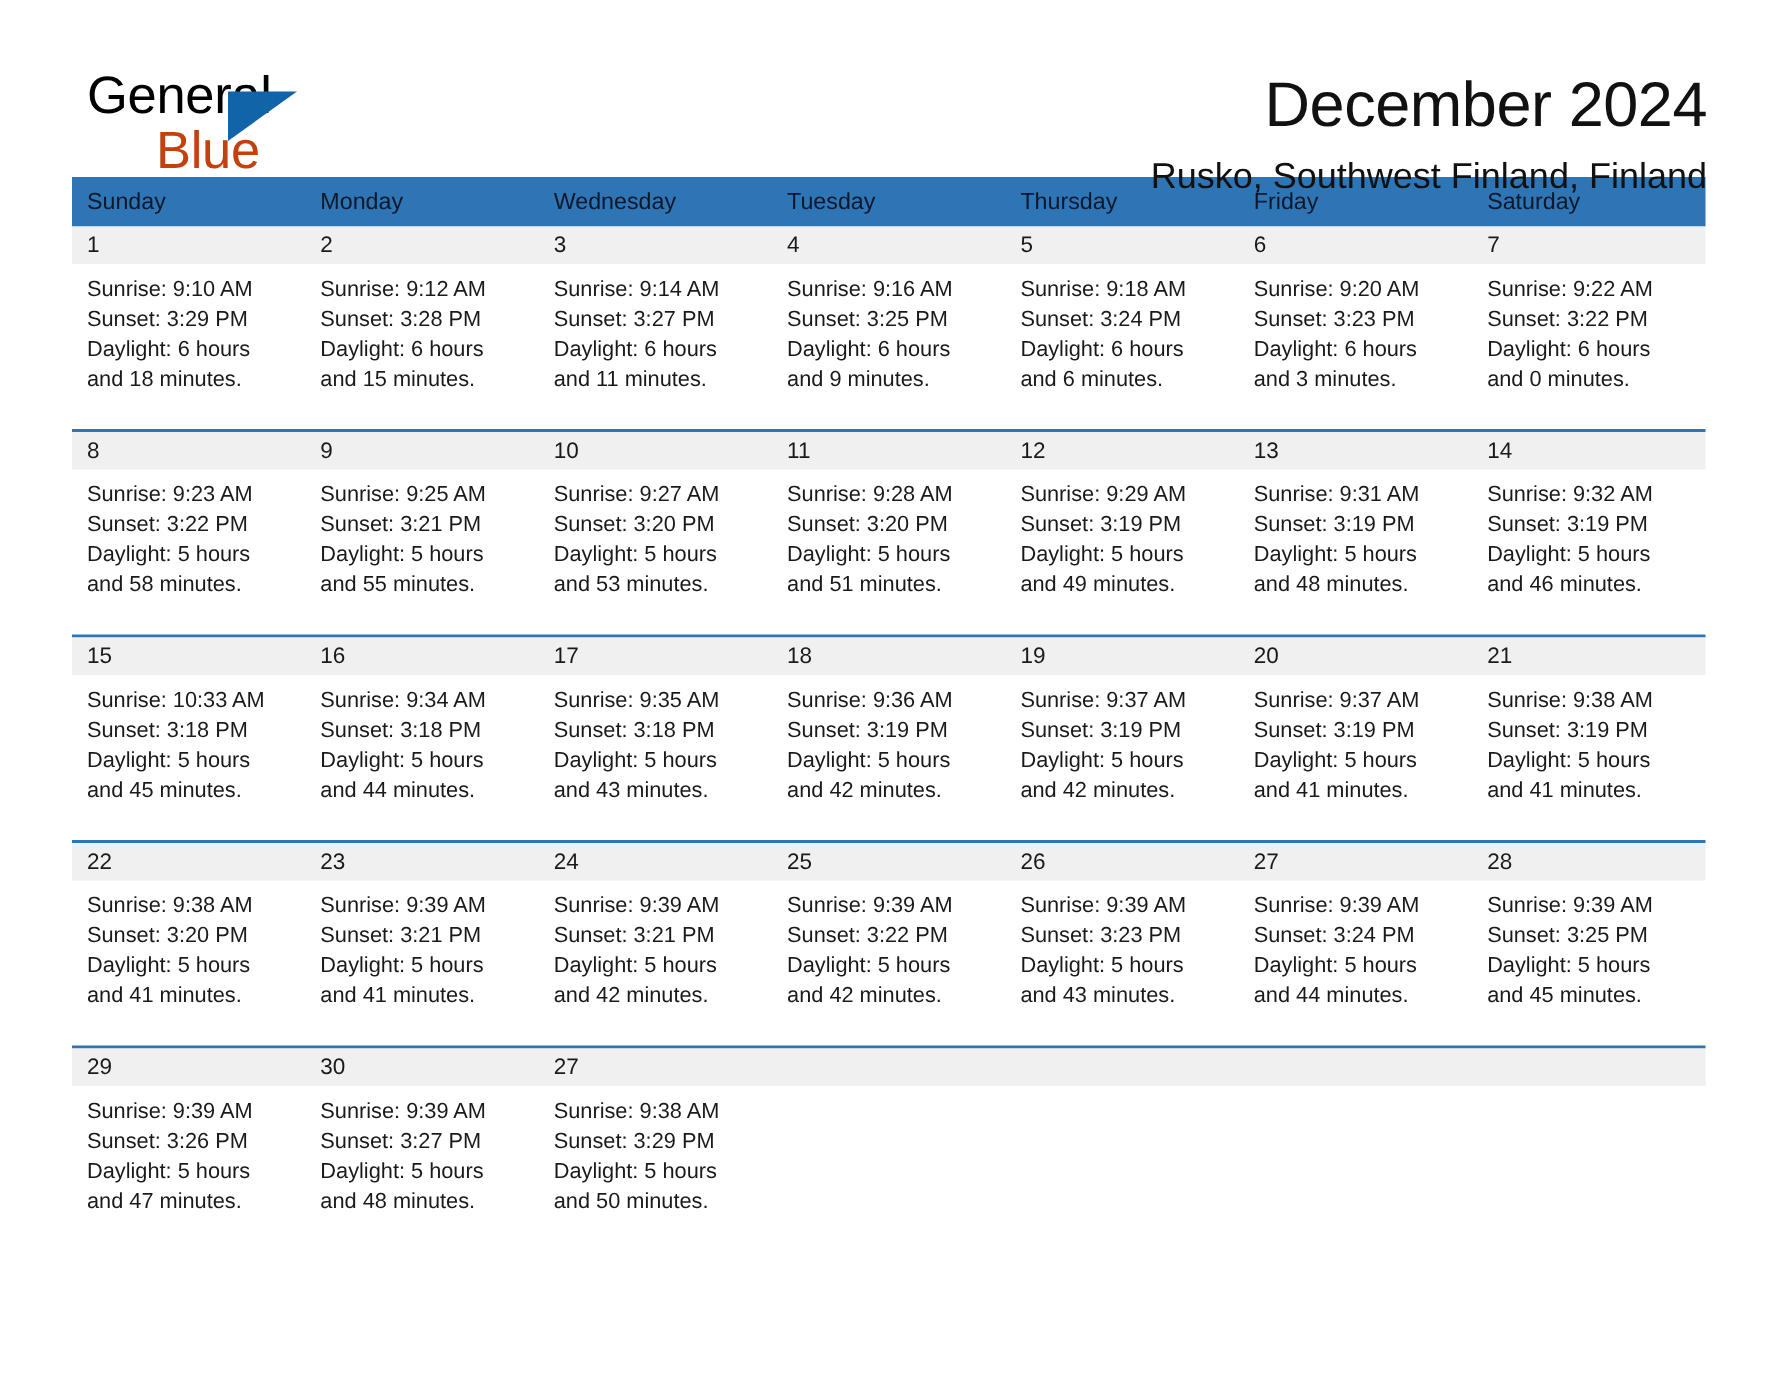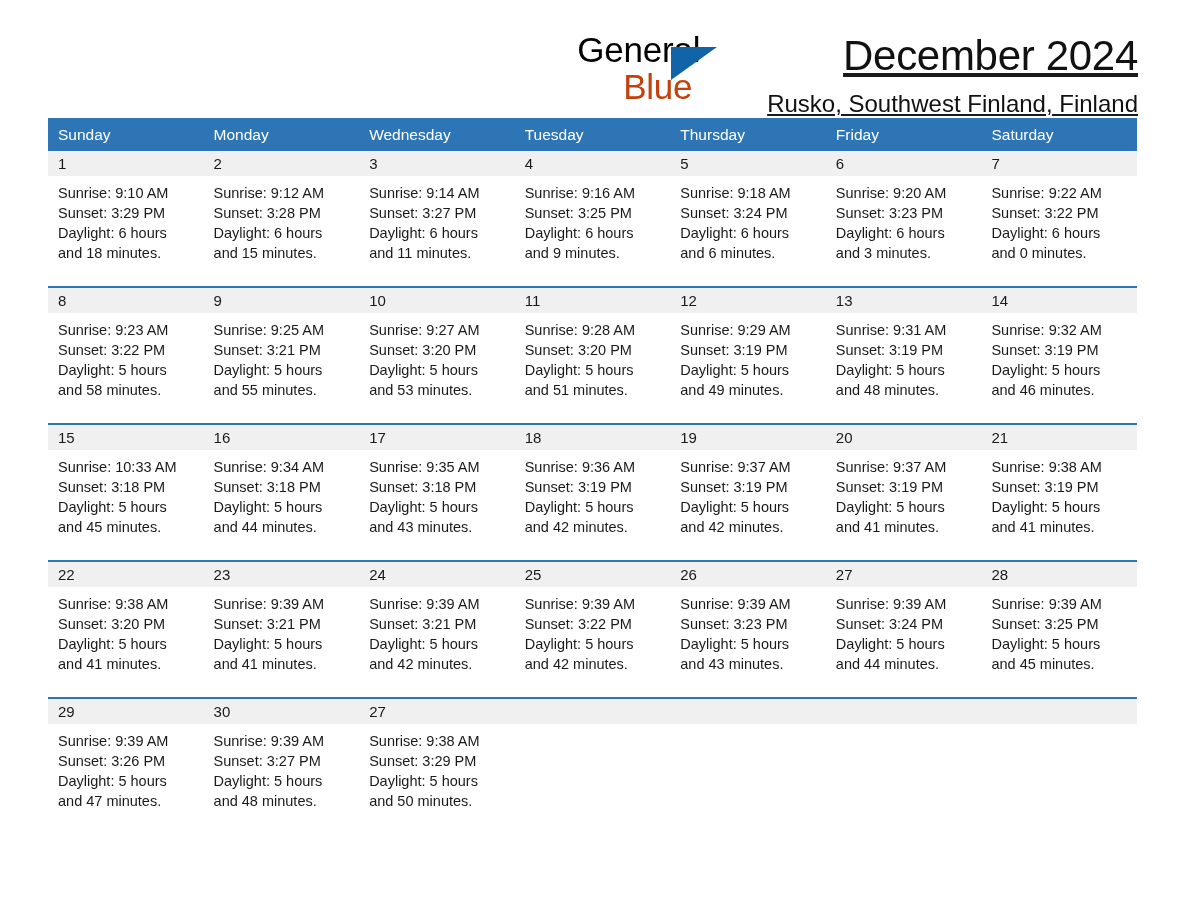--- a/index.html
+++ b/index.html
@@ -15,24 +15,23 @@
     width: 1188px;
     height: 918px;
     background: #ffffff;
     padding: 0 48px;
   }
 
   
   .header {
     display: flex;
     align-items: flex-start;
-    justify-content: flex-end;
-    padding-top: 31px;
+    justify-content: space-between;
+    padding-top: 45px;
     height: 110px;
-    text-decoration: underline;
   }
   .logo {
     position: relative;
     width: 200px;
     height: 78px;
     padding-left: 10px;
   }
   .logo-general {
     font-size: 35px;
     font-weight: 400;
@@ -80,21 +79,21 @@
     margin-top: 8px;
     width: 1089px;
   }
   .weekday-row {
     display: grid;
     grid-template-columns: repeat(7, 1fr);
     background: #2e75b6;
     height: 33px;
   }
   .weekday {
-    color: #ffffff;
+    color: #0f172a;
     font-size: 15.5px;
     line-height: 33px;
     padding-left: 10px;
     white-space: nowrap;
   }
   .week {
     border-top: 2px solid #2e75b6;
   }
   .week:first-of-type { border-top: none; }
   .week-grid {

